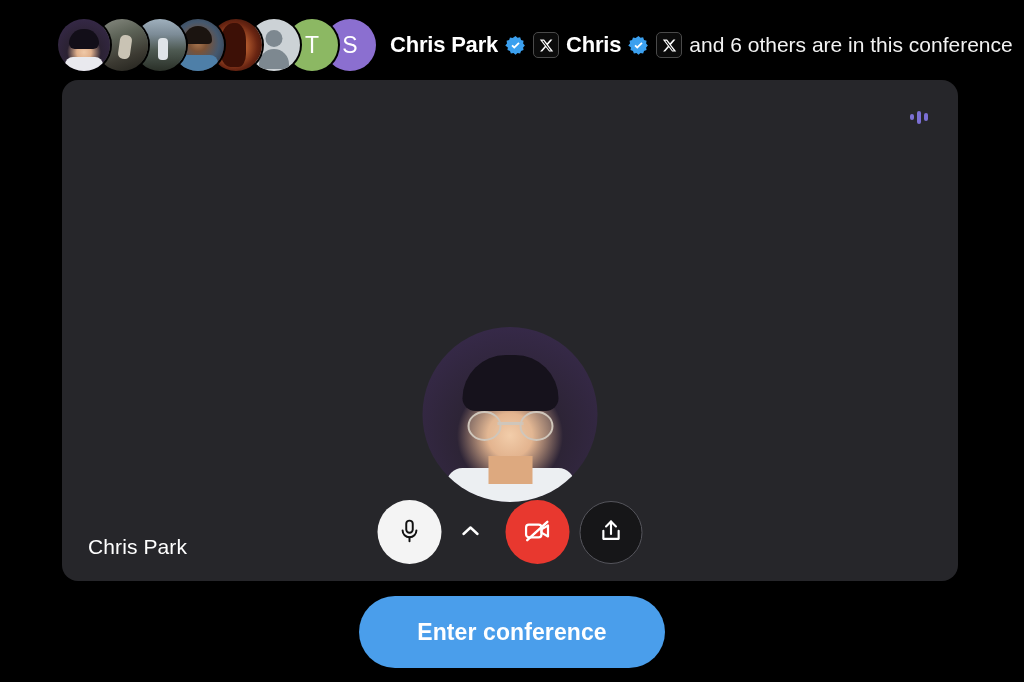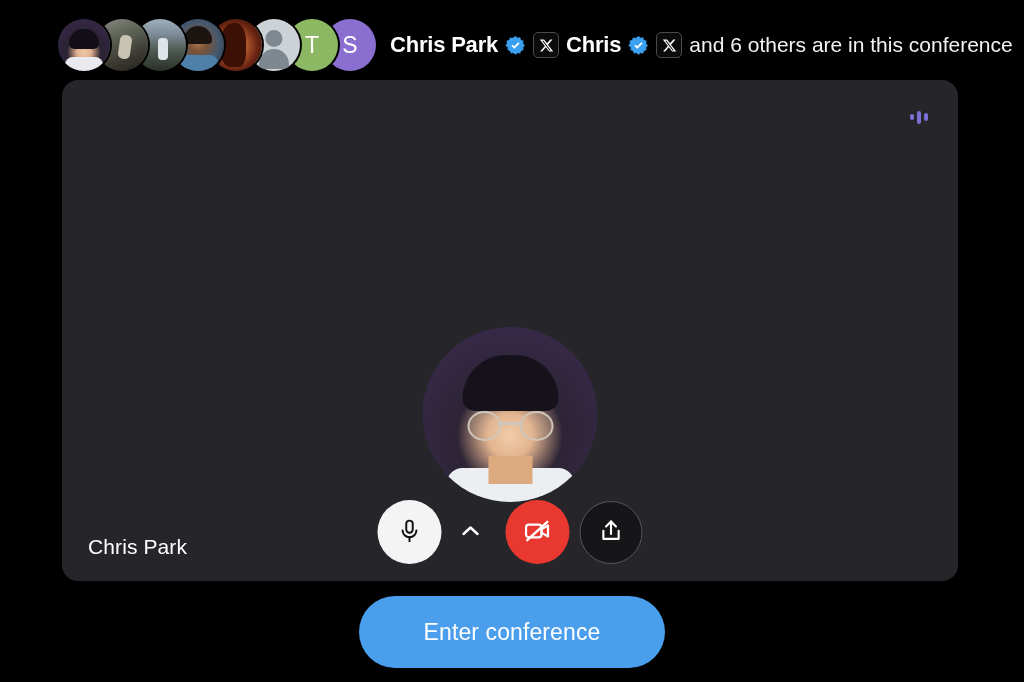--- a/index.html
+++ b/index.html
@@ -344,21 +344,21 @@
     position: absolute;
     left: 50%;
     top: 596px;
     transform: translateX(-50%);
     width: 306px;
     height: 72px;
     border-radius: 36px;
     background: #4a9eeb;
     color: #ffffff;
     font-size: 23px;
-    font-weight: normal;
+    font-weight: bold;
     letter-spacing: 0.1px;
     border: none;
     display: flex;
     align-items: center;
     justify-content: center;
     cursor: pointer;
     font-family: "Liberation Sans", sans-serif;
   }
 </style>
 </head>

